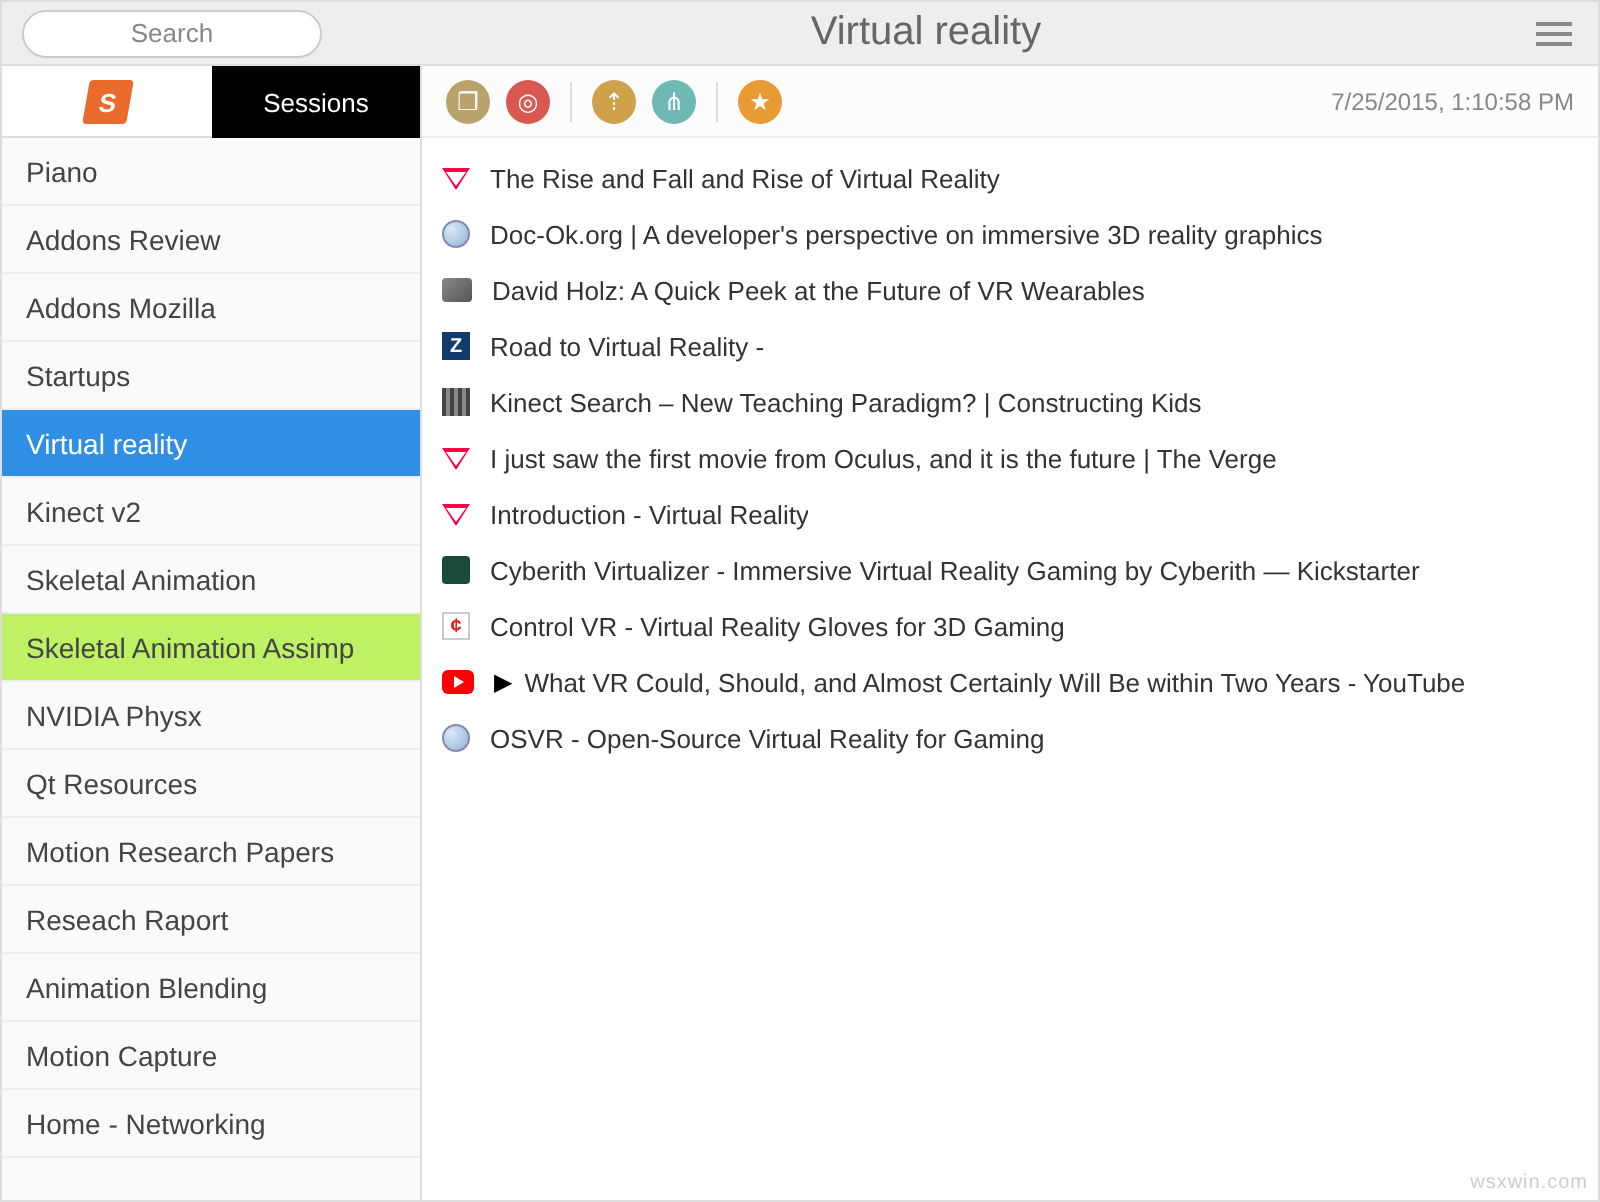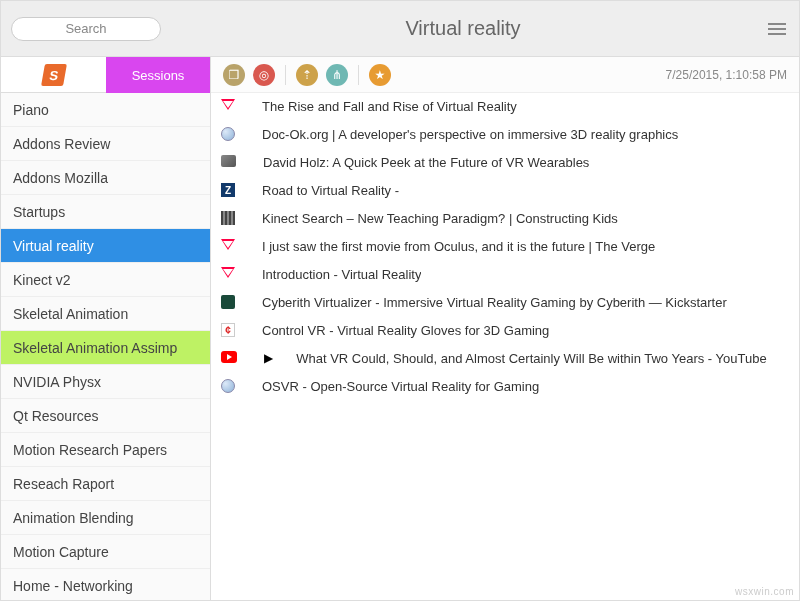--- a/index.html
+++ b/index.html
@@ -1,43 +1,43 @@
 <!DOCTYPE html>
 <html><head>
 <meta charset="utf-8">
 <style>
   * { box-sizing: border-box; margin: 0; padding: 0; }
   html, body { width: 800px; height: 601px; overflow: hidden; font-family: "Segoe UI", Arial, sans-serif; font-size: 13px; background: #f5f5f5; color: #333; }
   .app { display: flex; flex-direction: column; width: 100%; height: 100%; border: 1px solid #ddd; background: #fff; }
   
-  .header { display: flex; align-items: center; height: 56px; background: #eee; border-bottom: 1px solid #ddd; padding: 0 10px; }
+  .header { display: flex; align-items: center; height: 32px; background: #eee; border-bottom: 1px solid #ddd; padding: 0 10px; }
   .search { width: 150px; height: 24px; border: 1px solid #ccc; border-radius: 12px; background: #fff; display:flex; align-items:center; justify-content:center; color:#888; font-size:13px; }
   .title { flex:1; text-align:center; font-size:20px; color:#666; font-weight:300; }
   .menu-btn { width:24px; height:24px; display:flex; flex-direction:column; justify-content:center; gap:3px; cursor:pointer; }
   .menu-btn span { height:2px; background:#888; width:18px; margin:0 auto; }
   
   .body { display:flex; flex:1; min-height:0; }
   
   .sidebar { width:210px; display:flex; flex-direction:column; border-right:1px solid #ddd; background:#fafafa; }
   .side-head { display:flex; height:36px; }
   .side-head .logo { width:105px; display:flex; align-items:center; justify-content:center; background:#fff; border-bottom:1px solid #ddd; }
-  .side-head .sessions { flex:1; background:#d946ef; color:#fff; display:flex; align-items:center; justify-content:center; font-size:13px; }
+  .side-head .sessions { flex:1; background:#000000; color:#fff; display:flex; align-items:center; justify-content:center; font-size:13px; }
   .logo-badge { width:22px; height:22px; background:#e96a2b; transform:skewX(-10deg); display:flex; align-items:center; justify-content:center; color:#fff; font-weight:bold; font-size:13px; border-radius:2px;}
   .side-list { flex:1; overflow:hidden; position:relative; }
   .side-item { height:34px; display:flex; align-items:center; padding:0 12px; color:#444; border-bottom:1px solid #eee; cursor:pointer; font-size:14px; white-space:nowrap; overflow:hidden; text-overflow:ellipsis; }
   .side-item.active { background:#2f8fe4; color:#fff; }
   .side-item.hover { background:#bef264; }
   
   .content { flex:1; display:flex; flex-direction:column; background:#fff; }
   .toolbar { height:36px; display:flex; align-items:center; padding:0 12px; border-bottom:1px solid #eee; gap:8px; background:#fcfcfc;}
   .tico { width:22px; height:22px; border-radius:50%; display:flex; align-items:center; justify-content:center; color:#fff; font-size:12px; }
   .tsep { width:1px; height:20px; background:#ddd; margin:0 2px; }
   .timestamp { margin-left:auto; color:#888; font-size:12px; }
   .list { flex:1; overflow-y:auto; padding:6px 0; }
-  .row { display:flex; height:28px; padding:0 10px; gap:27px; cursor:pointer; }
+  .row { display:flex; align-items:center; height:28px; padding:0 10px; gap:10px; cursor:pointer; }
   .favicon { width:16px; height:16px; flex-shrink:0; display:flex; align-items:center; justify-content:center; font-size:10px; font-weight:bold; }
   .row-title { color:#333; font-size:13px; white-space:nowrap; overflow:hidden; text-overflow:ellipsis; }
   .watermark { position:absolute; bottom:4px; right:6px; font-size:10px; color:#ccc; letter-spacing:0.5px;}
   .fv-tri { width:0;height:0;border-left:7px solid transparent;border-right:7px solid transparent;border-top:11px solid #f04; position:relative;}
   .fv-tri::after{content:"";position:absolute;left:-5px;top:-9px;width:0;height:0;border-left:5px solid transparent;border-right:5px solid transparent;border-top:7px solid #fff;}
   .fv-globe { width:14px;height:14px;border-radius:50%;background:radial-gradient(circle at 30% 30%, #dce9f8, #8fb3d9);border:1px solid #88a;}
   .fv-dark2 { width:14px;height:14px;background:#1a4a3a;border-radius:2px;}
   .fv-yt { width:16px;height:12px;background:#f00;border-radius:3px;display:flex;align-items:center;justify-content:center;}
   .fv-yt::after{content:"";width:0;height:0;border-left:5px solid #fff;border-top:3px solid transparent;border-bottom:3px solid transparent;}
   .fv-img { width:15px;height:12px;background:linear-gradient(135deg,#888,#555);border-radius:2px;}

